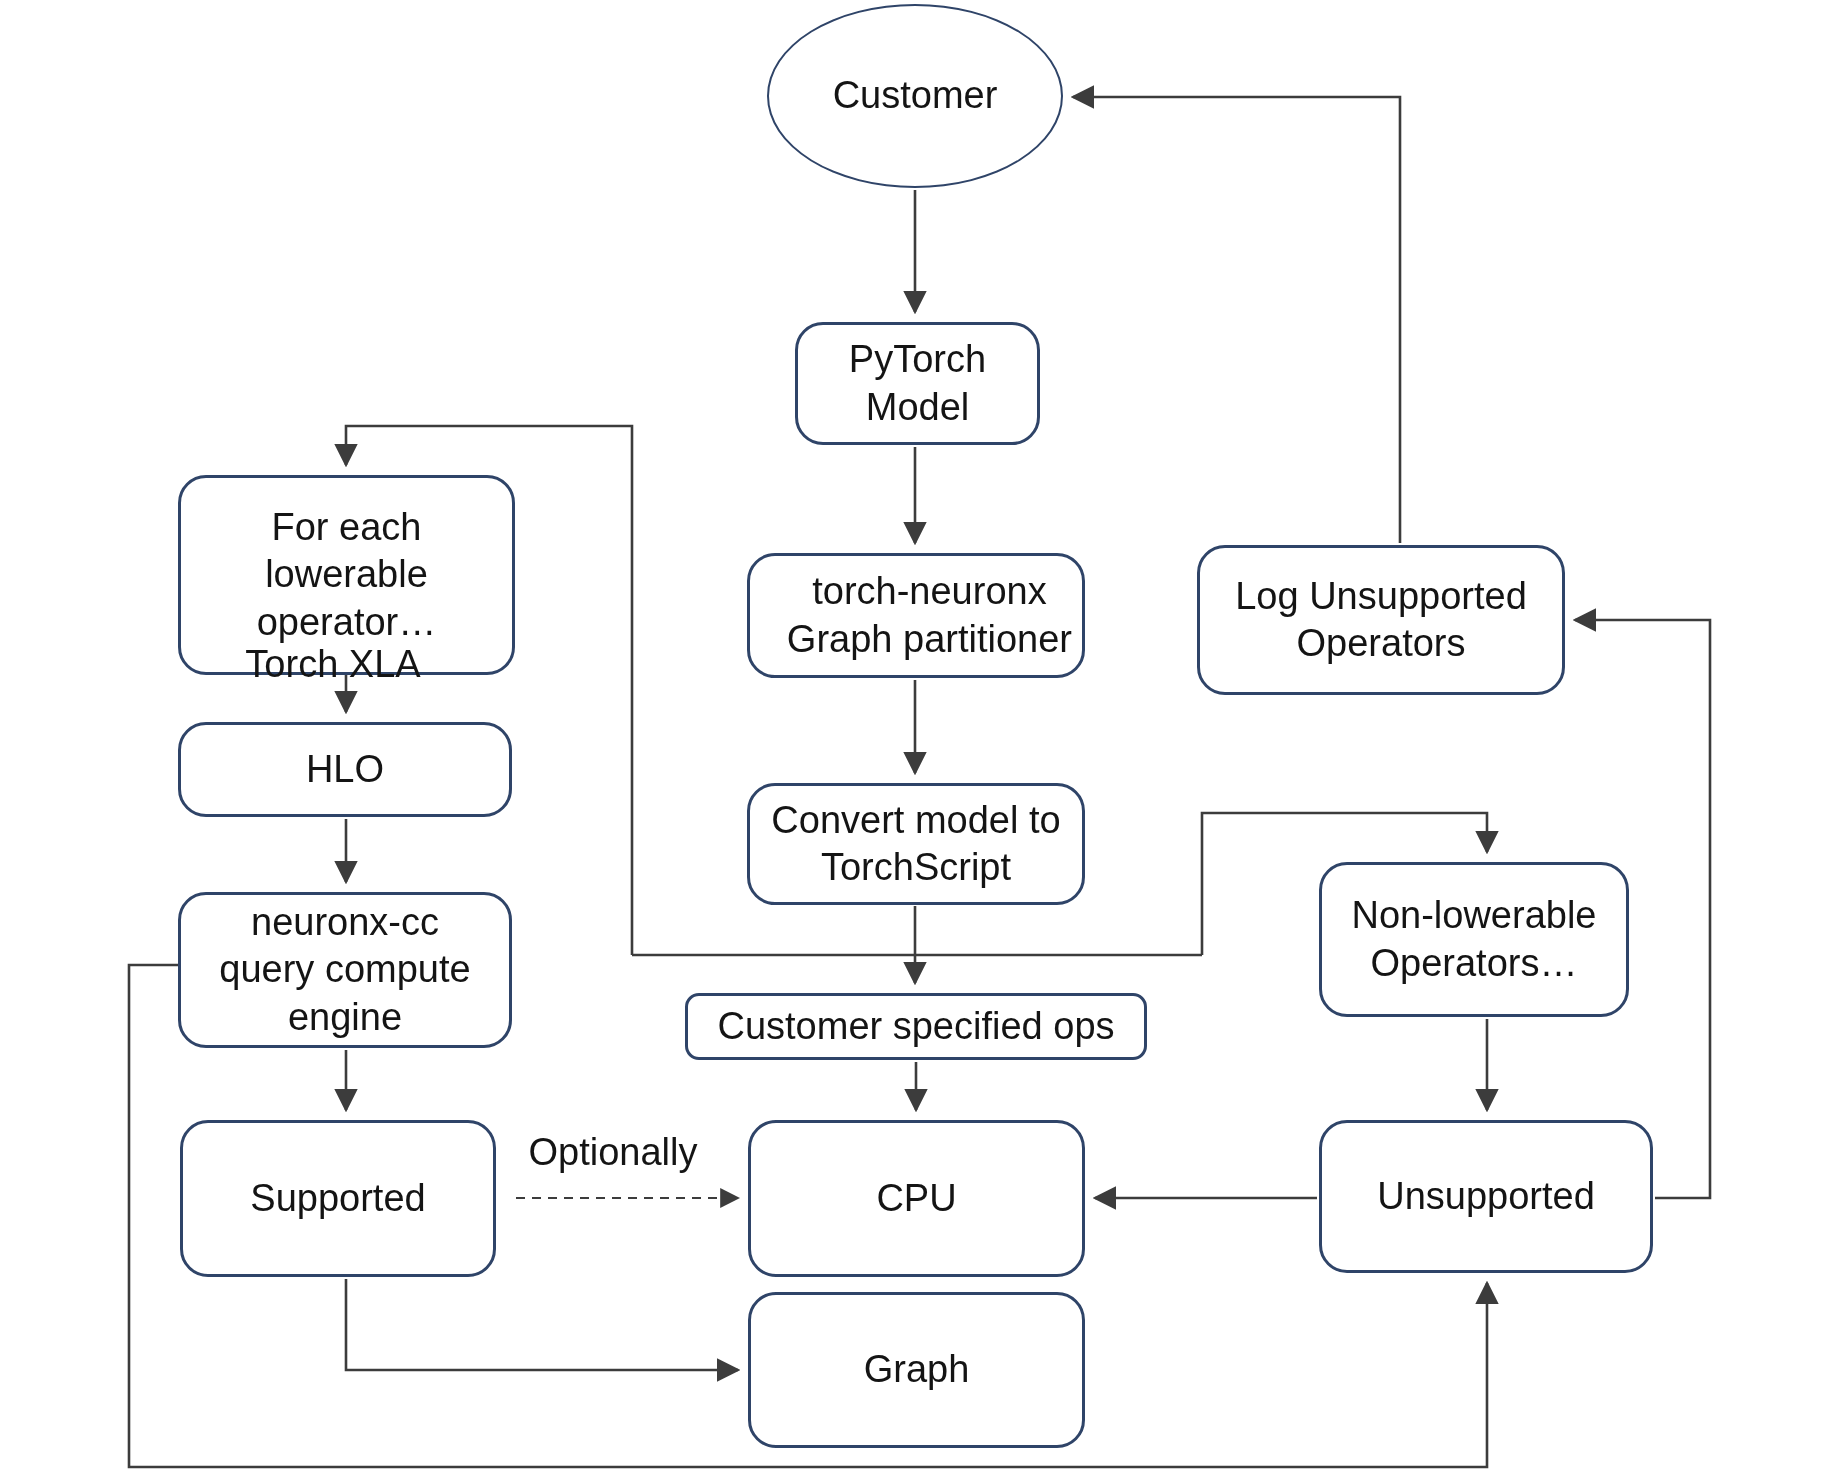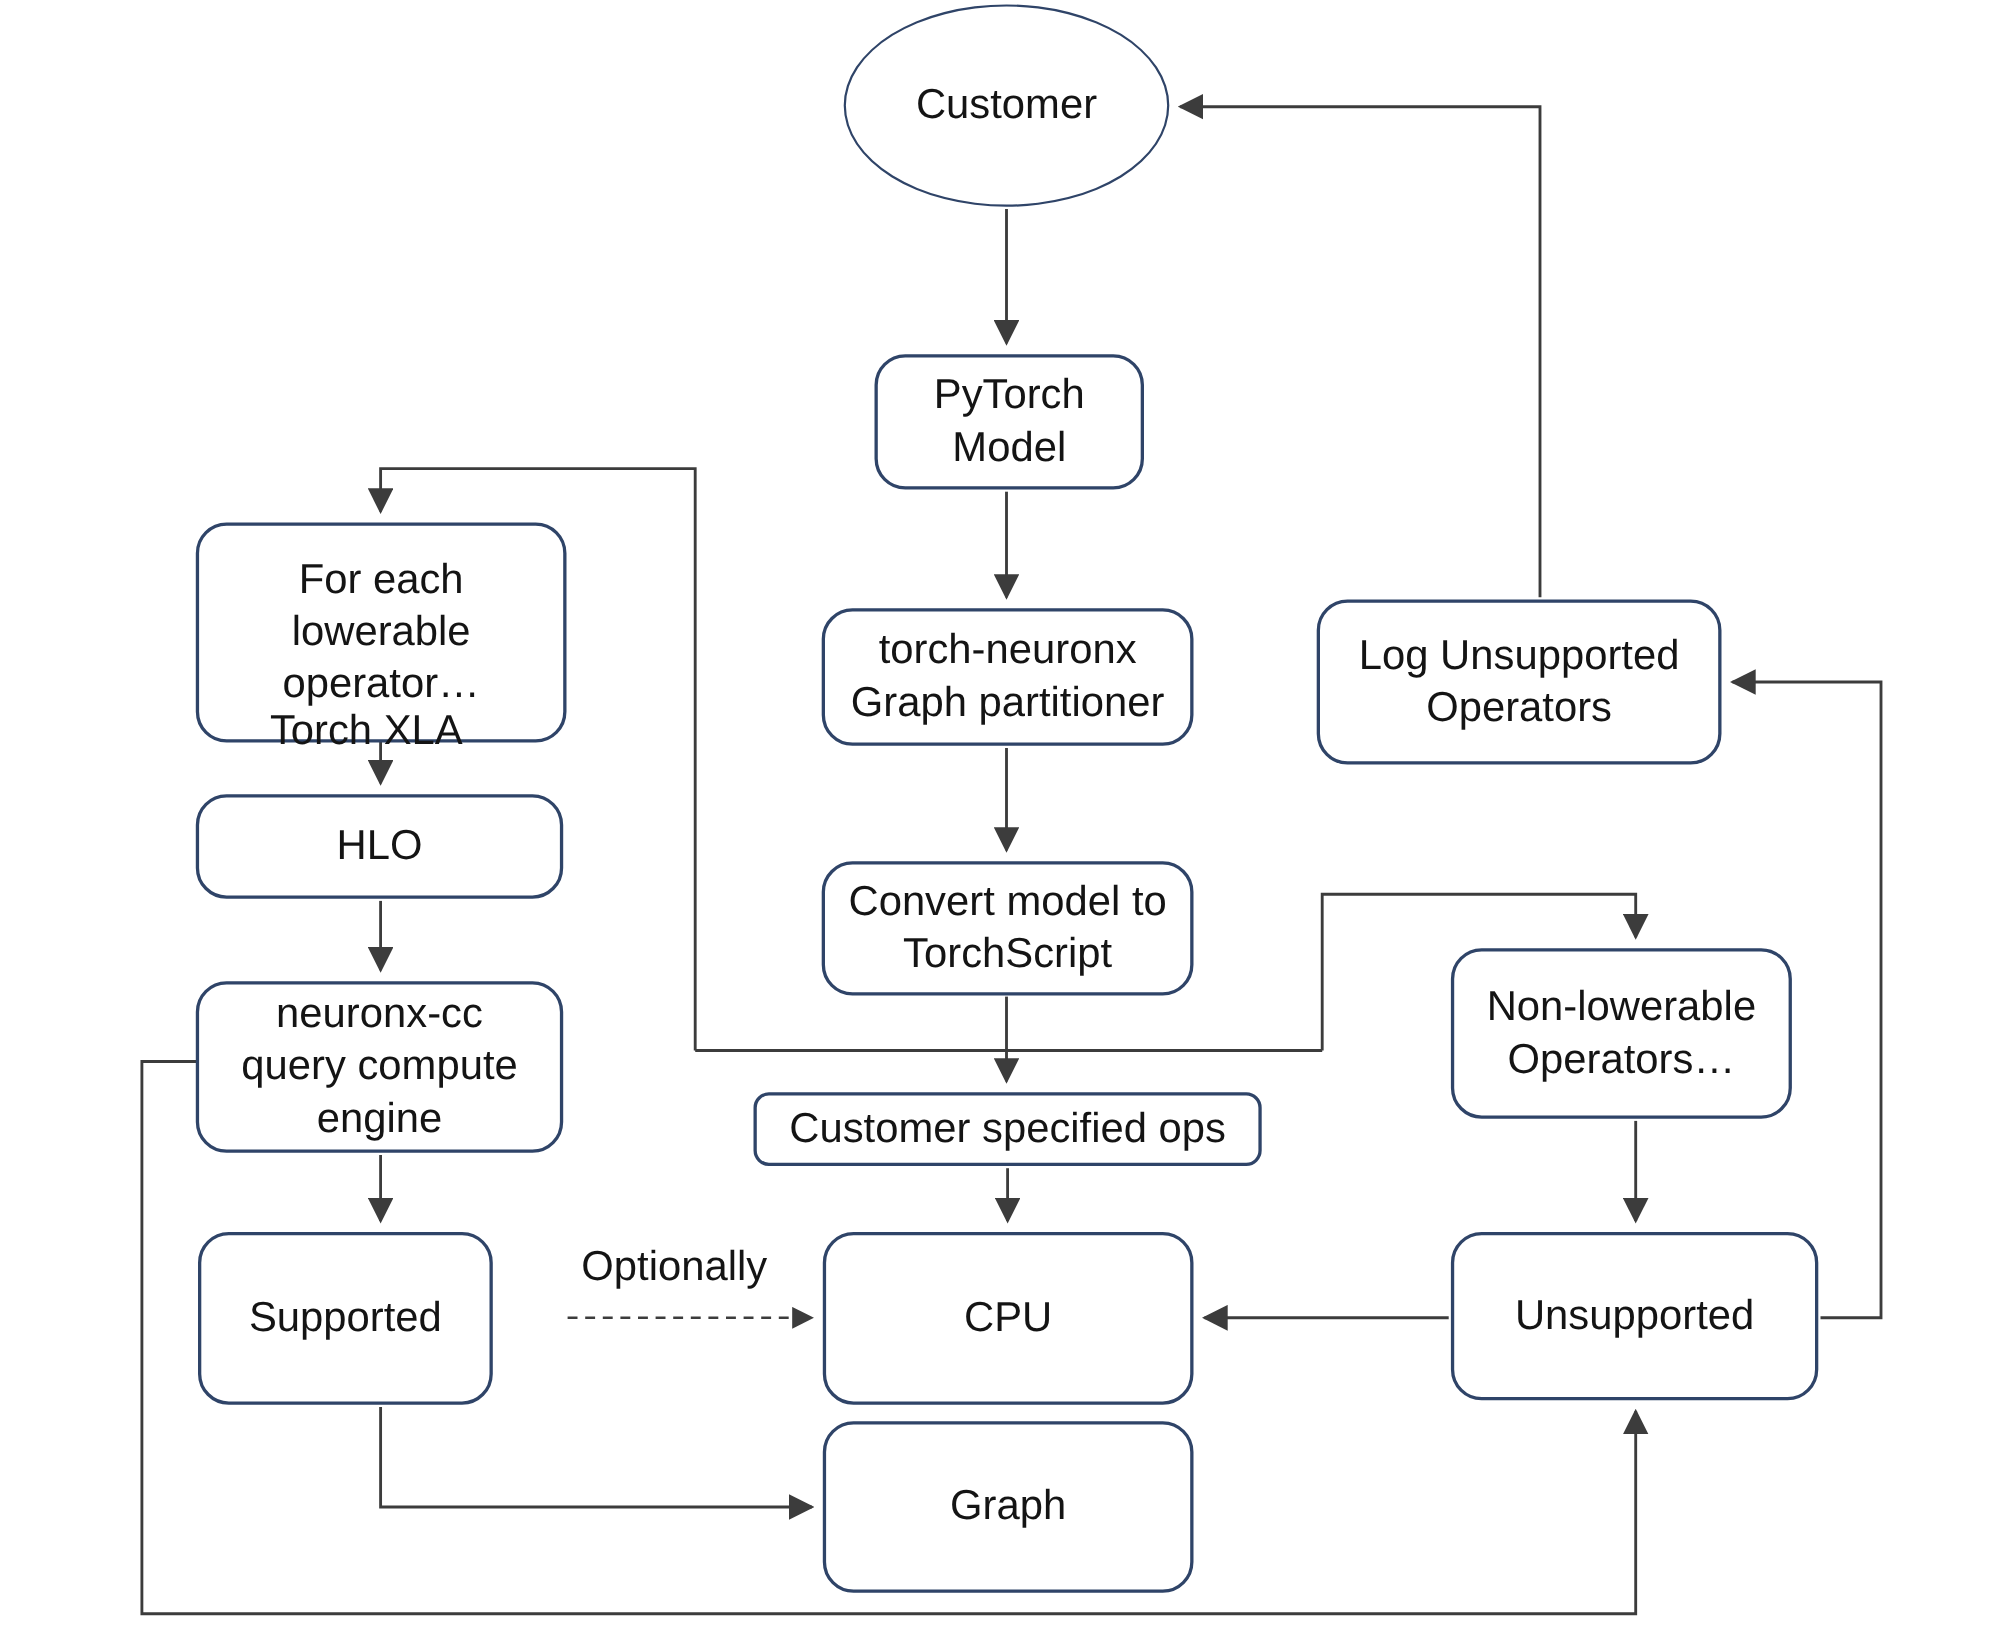--- a/index.html
+++ b/index.html
@@ -70,21 +70,21 @@
 
   <div class="node ellipse" style="left:767px;top:4px;width:296px;height:184px;">
     <span>Customer</span>
   </div>
 
   <div class="node" style="left:795px;top:322px;width:245px;height:123px;">
     <span>PyTorch
 Model</span>
   </div>
 
-  <div class="node" style="left:747px;top:553px;width:338px;height:125px;">
+  <div class="node" style="left:747px;top:553px;width:338px;height:125px;justify-content:flex-end;">
     <span>torch-neuronx
 Graph partitioner</span>
   </div>
 
   <div class="node" style="left:747px;top:783px;width:338px;height:122px;">
     <span>Convert model to
 TorchScript</span>
   </div>
 
   <div class="node slim" style="left:685px;top:993px;width:462px;height:67px;">
@@ -108,21 +108,21 @@
   <div class="node" style="left:178px;top:722px;width:334px;height:95px;">
     <span>HLO</span>
   </div>
 
   <div class="node" style="left:178px;top:892px;width:334px;height:156px;">
     <span>neuronx-cc
 query compute
 engine</span>
   </div>
 
-  <div class="node" style="left:180px;top:1120px;width:268px;height:157px;">
+  <div class="node" style="left:180px;top:1120px;width:316px;height:157px;">
     <span>Supported</span>
   </div>
 
   <div class="node" style="left:1197px;top:545px;width:368px;height:150px;">
     <span>Log Unsupported
 Operators</span>
   </div>
 
   <div class="node" style="left:1319px;top:862px;width:310px;height:155px;">
     <span>Non-lowerable

